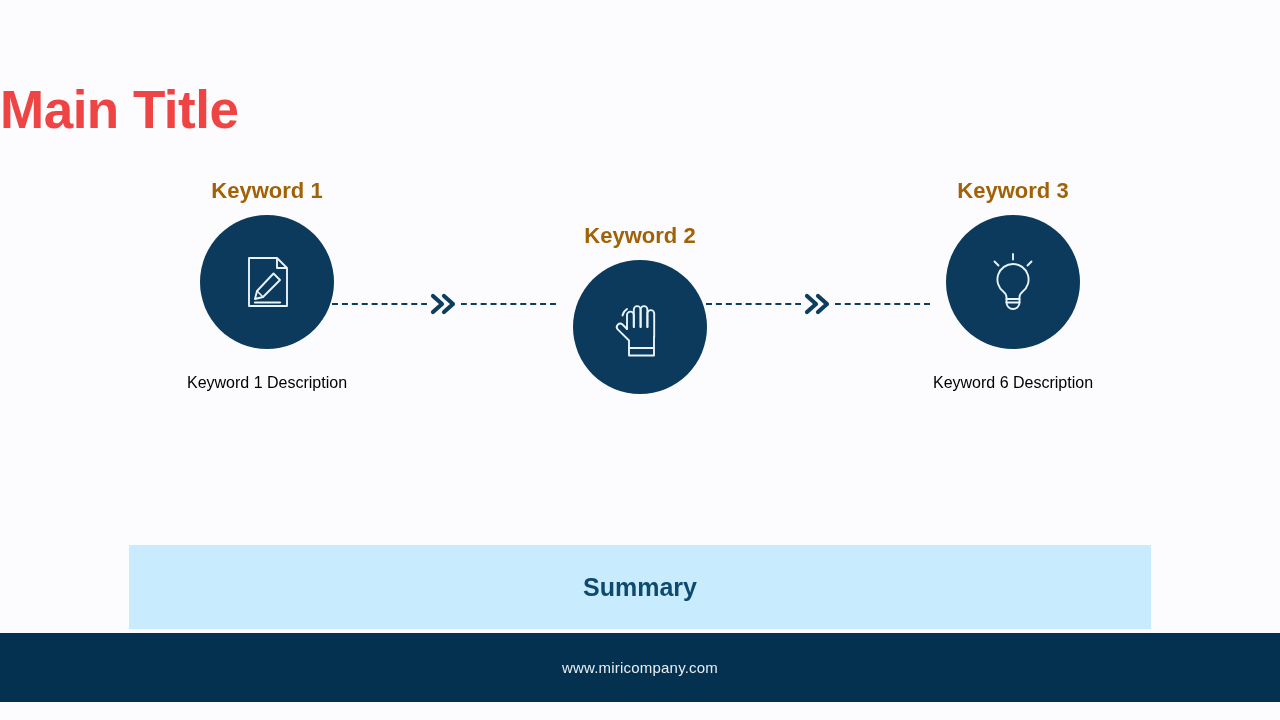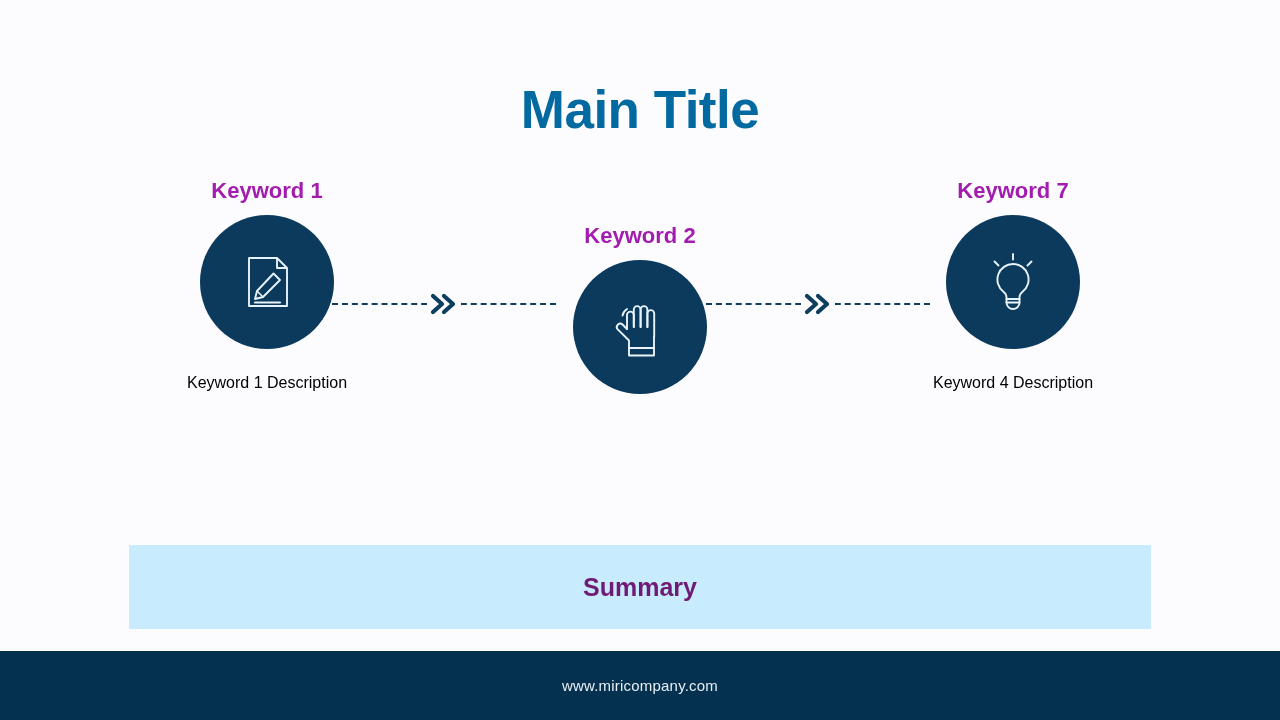--- a/index.html
+++ b/index.html
@@ -12,24 +12,23 @@
   .slide {
     position:relative;
     width:1280px; height:720px;
     background:#fcfbfd;
   }
 
   
   .title {
     position:absolute;
     top:78px; left:0; width:1280px;
-    text-align:center;
     font-size:53px;
     font-weight:bold;
-    color:#0369a1;
+    color:#ef4444;
     letter-spacing:-0.5px;
     line-height:64px;
   }
 
   
   .steps {
     position:absolute;
     top:176px; left:0; width:1280px;
     height:250px;
   }
@@ -39,21 +38,21 @@
     text-align:center;
     top:0;
   }
   .step-0 { left:127px; }
   .step-1 { left:500px;margin-top:45px; }
   .step-2 { left:873px; }
 
   .kw-heading {
     font-size:22px;
     font-weight:bold;
-    color:#a21caf;
+    color:#a16207;
     line-height:30px;
     margin-bottom:0;
   }
   .circle-wrap {
     position:relative;
     width:280px;
     height:146px;
     margin-top:9px;
   }
   .circle {
@@ -107,27 +106,27 @@
     left:129px; top:545px;
     width:1022px; height:84px;
     background:#c8ecfd;
     display:flex;
     align-items:center;
     justify-content:center;
   }
   .summary-label {
     font-size:25px;
     font-weight:bold;
-    color:#701a75;
+    color:#0c4a6e;
   }
 
   
   .footer {
     position:absolute;
-    left:0; top:651px;
+    left:0; top:633px;
     width:1280px; height:69px;
     background:#03314f;
     display:flex;
     align-items:center;
     justify-content:center;
   }
   .footer-url {
     font-size:15px;
     color:#e8eef3;
     letter-spacing:0.2px;
@@ -195,38 +194,38 @@
                 <path d="M24 56 h25 v7.5 H24 Z"></path>
                 <path d="M17.5 23.5 a10 10 0 0 1 4.5-6.5"></path>
               </g>
             </svg>
           </span>
         </div>
       </div>
     </div>
 
     <div class="step step-2">
-      <div class="kw-heading">Keyword 7</div>
+      <div class="kw-heading">Keyword 3</div>
       <div class="circle-wrap">
         <div class="circle">
           <span>
             <svg width="72" height="72" viewBox="0 0 72 72" fill="none">
               <g stroke="#e9f3fa" stroke-width="1.9" stroke-linecap="round" stroke-linejoin="round">
                 <path d="M36 18 a15.5 15.5 0 0 0-9.5 27.8 c1.9 1.5 3 3.5 3 5.7 V53 h13 v-1.5 c0-2.2 1.1-4.2 3-5.7 A15.5 15.5 0 0 0 36 18 Z"></path>
                 <path d="M29.5 53 h13 v3.5 a6.5 6.5 0 0 1-13 0 Z"></path>
                 <path d="M29.5 56.5 h13"></path>
                 <path d="M36 8 V13.5"></path>
                 <path d="M17.5 15.5 L21.5 19.5"></path>
                 <path d="M54.5 15.5 L50.5 19.5"></path>
               </g>
             </svg>
           </span>
         </div>
       </div>
-      <div class="kw-desc">Keyword 4 Description</div>
+      <div class="kw-desc">Keyword 6 Description</div>
     </div>
 
   </div>
 
   <div class="summary">
     <span class="summary-label">Summary</span>
   </div>
 
   <div class="footer">
     <span class="footer-url">www.miricompany.com</span>

